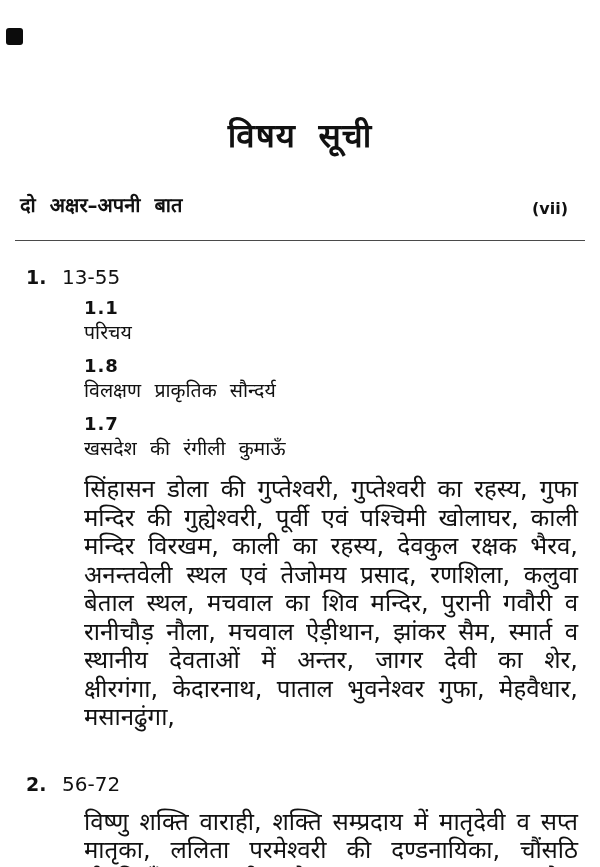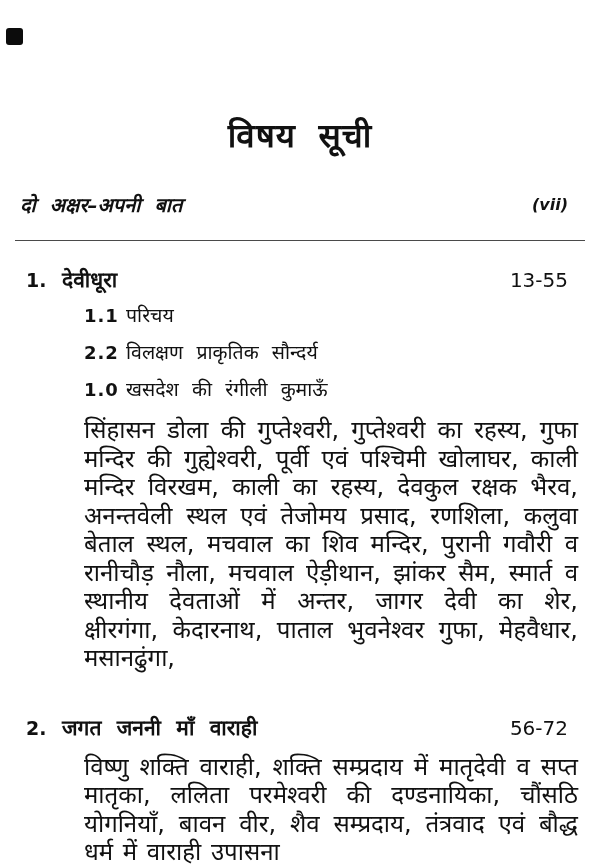--- a/index.html
+++ b/index.html
@@ -25,23 +25,22 @@
     margin-top: 112px;
     text-align: center;
     font-size: 33px;
     font-weight: bold;
     letter-spacing: 1px;
     word-spacing: 10px;
   }
   .front-row {
     display: flex;
     justify-content: space-between;
-    align-items: center;
+    align-items: flex-end;
     margin: 34px 32px 0 20px;
-    font-style: italic;
   }
   .front-label {
     font-size: 20px;
     font-weight: bold;
     word-spacing: 7px;
   }
   .front-page {
     font-size: 16px;
     font-weight: bold;
   }
@@ -72,20 +71,21 @@
   .sec-pages {
     font-size: 20px;
     font-weight: normal;
     flex: none;
   }
   .subsections { margin: 8px 20px 0 84px; }
   .sub-row {
     display: flex;
     align-items: baseline;
     margin-top: 8px;
+    flex-direction: column;
   }
   .sub-num {
     width: 42px;
     flex: none;
     font-size: 18px;
     font-weight: bold;
     letter-spacing: 1px;
   }
   .sub-title {
     flex: 1;
@@ -114,44 +114,42 @@
   <div class="front-row">
     <span class="front-label">दो अक्षर–अपनी बात</span>
     <span class="front-page">(vii)</span>
   </div>
 
   <hr class="divider">
 
   <div class="section">
     <div class="section-heading">
       <span class="sec-num">1.</span>
-      <span class="sec-title">देवीधूरा</span>
       <span class="sec-pages">13-55</span>
     </div>
 
     <div class="subsections">
       <div class="sub-row">
         <span class="sub-num">1.1</span>
         <span class="sub-title">परिचय</span>
       </div>
       <div class="sub-row">
-        <span class="sub-num">2.2</span>
+        <span class="sub-num">1.8</span>
         <span class="sub-title">विलक्षण प्राकृतिक सौन्दर्य</span>
       </div>
       <div class="sub-row">
-        <span class="sub-num">1.0</span>
+        <span class="sub-num">1.7</span>
         <span class="sub-title">खसदेश की रंगीली कुमाऊँ</span>
       </div>
     </div>
 
     <p class="section-desc">सिंहासन डोला की गुप्तेश्वरी, गुप्तेश्वरी का रहस्य, गुफा मन्दिर की गुह्येश्वरी, पूर्वी एवं पश्चिमी खोलाघर, काली मन्दिर विरखम, काली का रहस्य, देवकुल रक्षक भैरव, अनन्तवेली स्थल एवं तेजोमय प्रसाद, रणशिला, कलुवा बेताल स्थल, मचवाल का शिव मन्दिर, पुरानी गवौरी व रानीचौड़ नौला, मचवाल ऐड़ीथान, झांकर सैम, स्मार्त व स्थानीय देवताओं में अन्तर, जागर देवी का शेर, क्षीरगंगा, केदारनाथ, पाताल भुवनेश्वर गुफा, मेहवैधार, मसानढुंगा,</p>
   </div>
 
   <div class="section">
     <div class="section-heading">
       <span class="sec-num">2.</span>
-      <span class="sec-title">जगत जननी माँ वाराही</span>
       <span class="sec-pages">56-72</span>
     </div>
     <p class="section-desc">विष्णु शक्ति वाराही, शक्ति सम्प्रदाय में मातृदेवी व सप्त मातृका, ललिता परमेश्वरी की दण्डनायिका, चौंसठि योगनियाँ, बावन वीर, शैव सम्प्रदाय, तंत्रवाद एवं बौद्ध धर्म में वाराही उपासना</p>
   </div>
 
 </div>
 
 </body></html>

